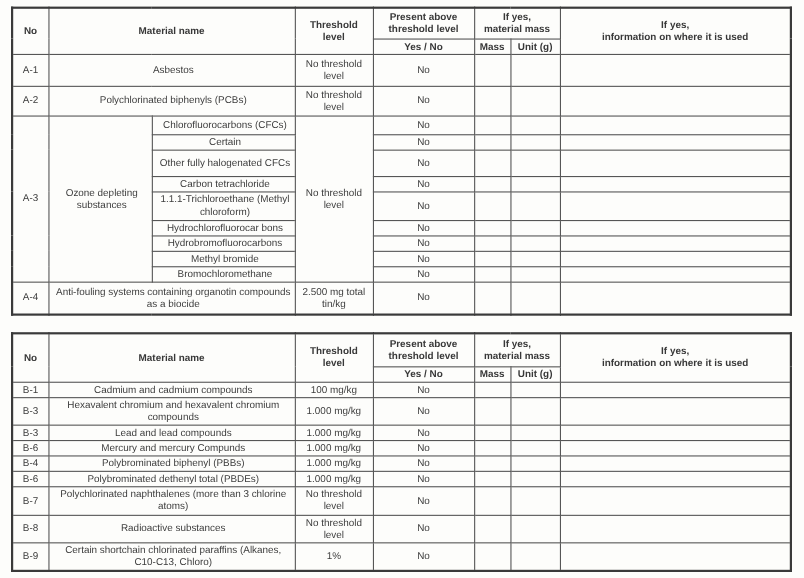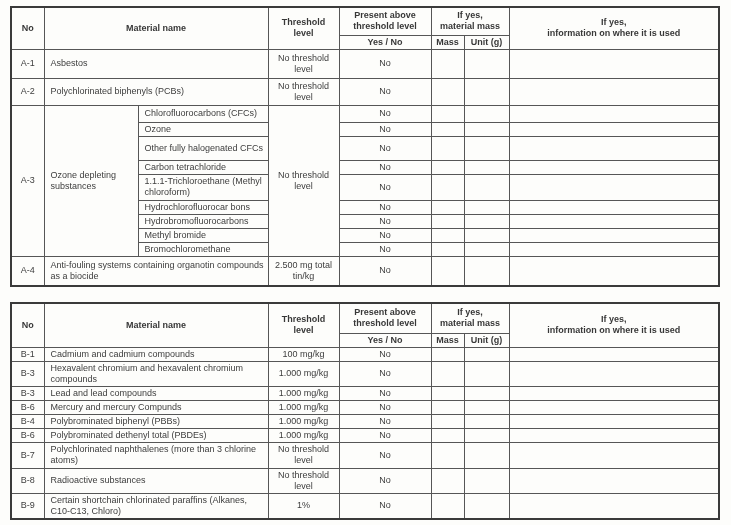--- a/index.html
+++ b/index.html
@@ -30,21 +30,21 @@
     padding: 1px 3px;
     overflow: hidden;
     white-space: pre-line;
   }
   th {
     font-weight: bold;
     text-align: center;
     color: #383838;
   }
   td.c { text-align: center; }
-  td.l { text-align: left; padding-left: 6px; }
+  td.l { text-align: center; padding-left: 6px; }
 </style>
 </head>
 <body>
 
 <table id="tableA">
   <colgroup>
     <col style="width:33px">
       <col style="width:94px">
       <col style="width:130px">
       <col style="width:71px">
@@ -95,21 +95,21 @@
       <td class="c" rowspan="9">A-3</td>
       <td class="l" rowspan="9">Ozone depleting substances</td>
       <td class="l">Chlorofluorocarbons (CFCs)</td>
       <td class="c" rowspan="9">No threshold level</td>
       <td class="c">No</td>
       <td></td>
       <td></td>
       <td></td>
     </tr>
     <tr style="height:14px">
-      <td class="l">Ozone</td>
+      <td class="l">Certain</td>
       <td class="c">No</td>
       <td></td>
       <td></td>
       <td></td>
     </tr>
     <tr style="height:24px">
       <td class="l">Other fully halogenated CFCs</td>
       <td class="c">No</td>
       <td></td>
       <td></td>

